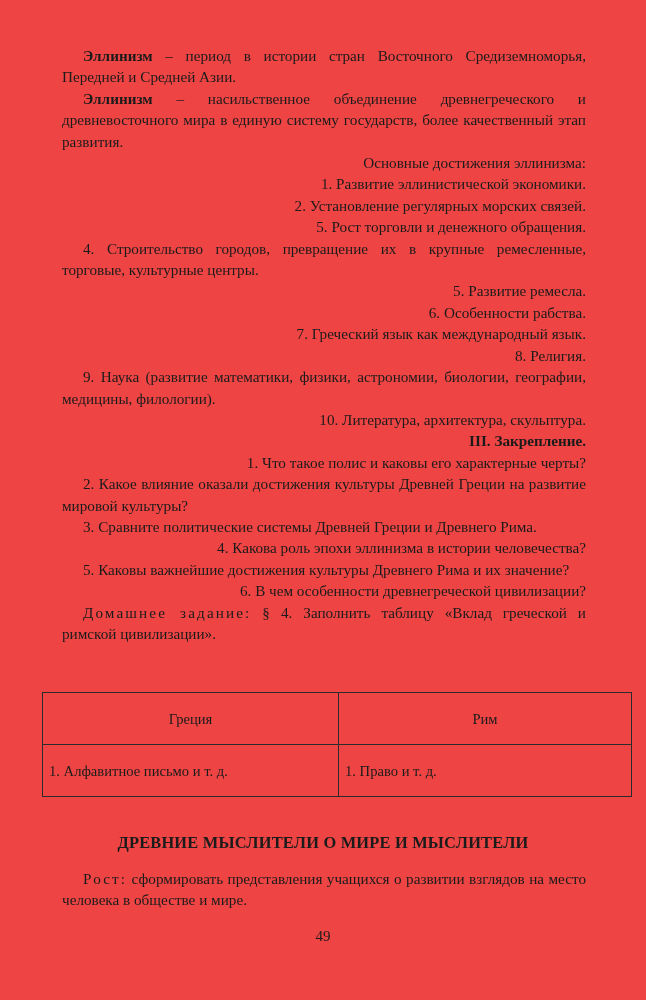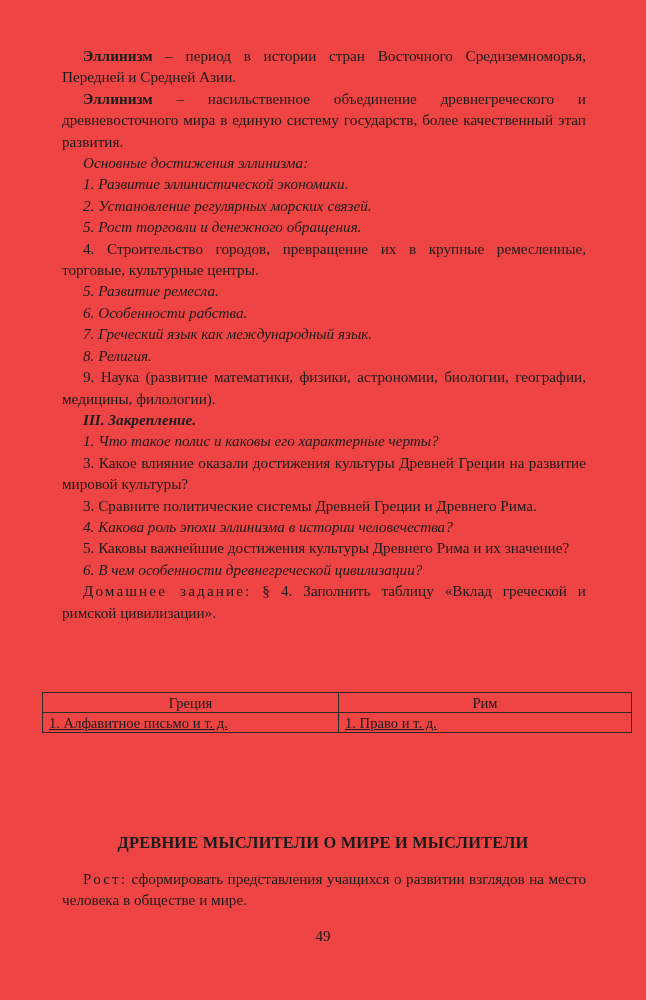--- a/index.html
+++ b/index.html
@@ -34,22 +34,21 @@
   p.para {
     margin: 0;
     font-size: 15.2px;
     line-height: 21.4px;
     text-align: justify;
     text-indent: 21px;
     word-spacing: 0px;
     hyphens: manual;
   }
   p.para.nojust {
-    text-align: left;
-    font-style: italic;
+    text-align: right;
   }
   .b {
     font-weight: bold;
   }
   .spaced {
     font-weight: normal;
     letter-spacing: 2.1px;
   }
   
   .tbl-wrap {
@@ -61,27 +60,27 @@
   table.contrib {
     border-collapse: collapse;
     width: 563px;
     table-layout: fixed;
     font-size: 14.6px;
     line-height: 18px;
   }
   table.contrib td {
     border: 1px solid #2b2b2b;
     height: 19px;
-    padding: 0 6px;
+    padding: 16px 6px;
     vertical-align: middle;
   }
   table.contrib td.col-a { width: 283px; }
   table.contrib td.col-b { width: 280px; }
   td.head { text-align: center; }
-  td.cell { text-align: left; text-decoration: underline; }
+  td.cell { text-align: left; }
   
   .lesson-num {
     position: absolute;
     left: 0;
     top: 791px;
     width: 646px;
     text-align: center;
     font-size: 15.6px;
     font-weight: bold;
     letter-spacing: 0.2px;
@@ -126,25 +125,26 @@
 
     <p class="para nojust">1. Развитие эллинистической экономики.</p>
     <p class="para nojust">2. Установление регулярных морских связей.</p>
     <p class="para nojust">5. Рост торговли и денежного обращения.</p>
     <p class="para">4. Строительство городов, превращение их в крупные ремесленные, торговые, культурные центры.</p>
     <p class="para nojust">5. Развитие ремесла.</p>
     <p class="para nojust">6. Особенности рабства.</p>
     <p class="para nojust">7. Греческий язык как международный язык.</p>
     <p class="para nojust">8. Религия.</p>
     <p class="para">9. Наука (развитие математики, физики, астрономии, биологии, географии, медицины, филологии).</p>
+    <p class="para nojust">10. Литература, архитектура, скульптура.</p>
 
     <p class="para nojust"><span class="b">III. Закрепление.</span></p>
 
     <p class="para nojust">1. Что такое полис и каковы его характерные черты?</p>
-    <p class="para">3. Какое влияние оказали достижения культуры Древней Греции на развитие мировой культуры?</p>
+    <p class="para">2. Какое влияние оказали достижения культуры Древней Греции на развитие мировой культуры?</p>
     <p class="para">3. Сравните политические системы Древней Греции и Древнего Рима.</p>
     <p class="para nojust">4. Какова роль эпохи эллинизма в истории человечества?</p>
     <p class="para">5. Каковы важнейшие достижения культуры Древнего Рима и их значение?</p>
     <p class="para nojust">6. В чем особенности древнегреческой цивилизации?</p>
 
     <p class="para"><span class="spaced">Домашнее задание:</span><span> § 4. Заполнить таблицу «Вклад греческой и римской цивилизации».</span></p>
 
   </div>
 
   <div class="tbl-wrap">

